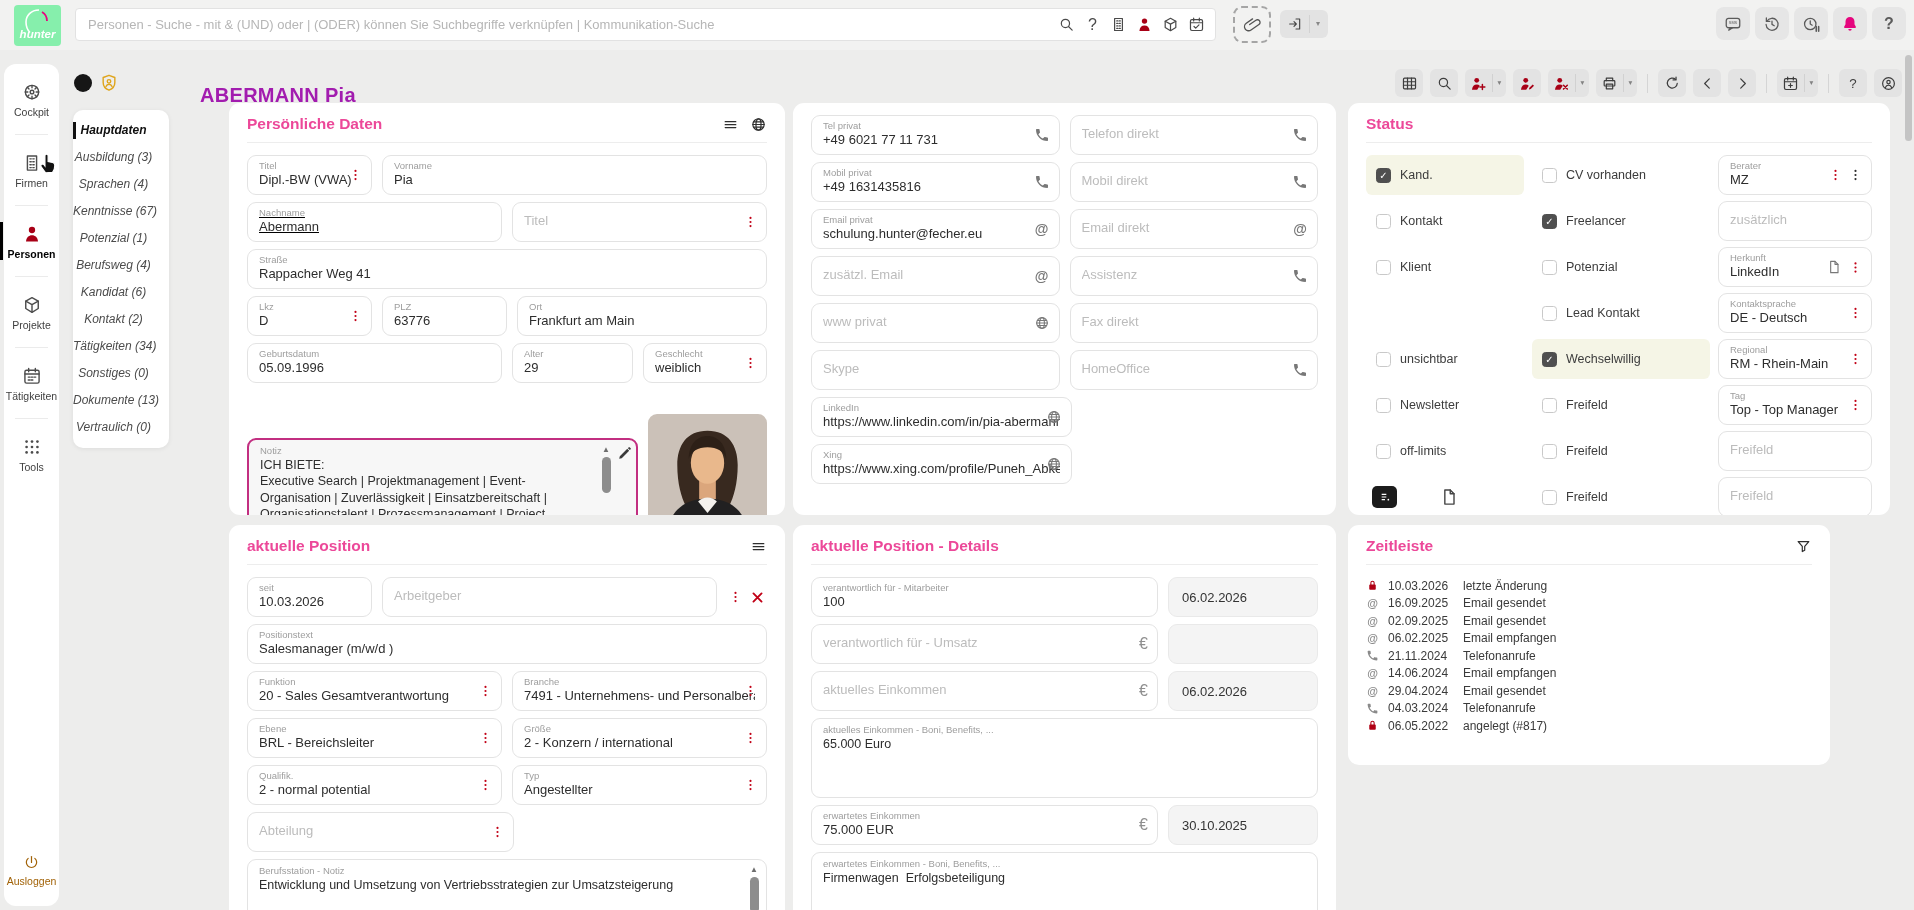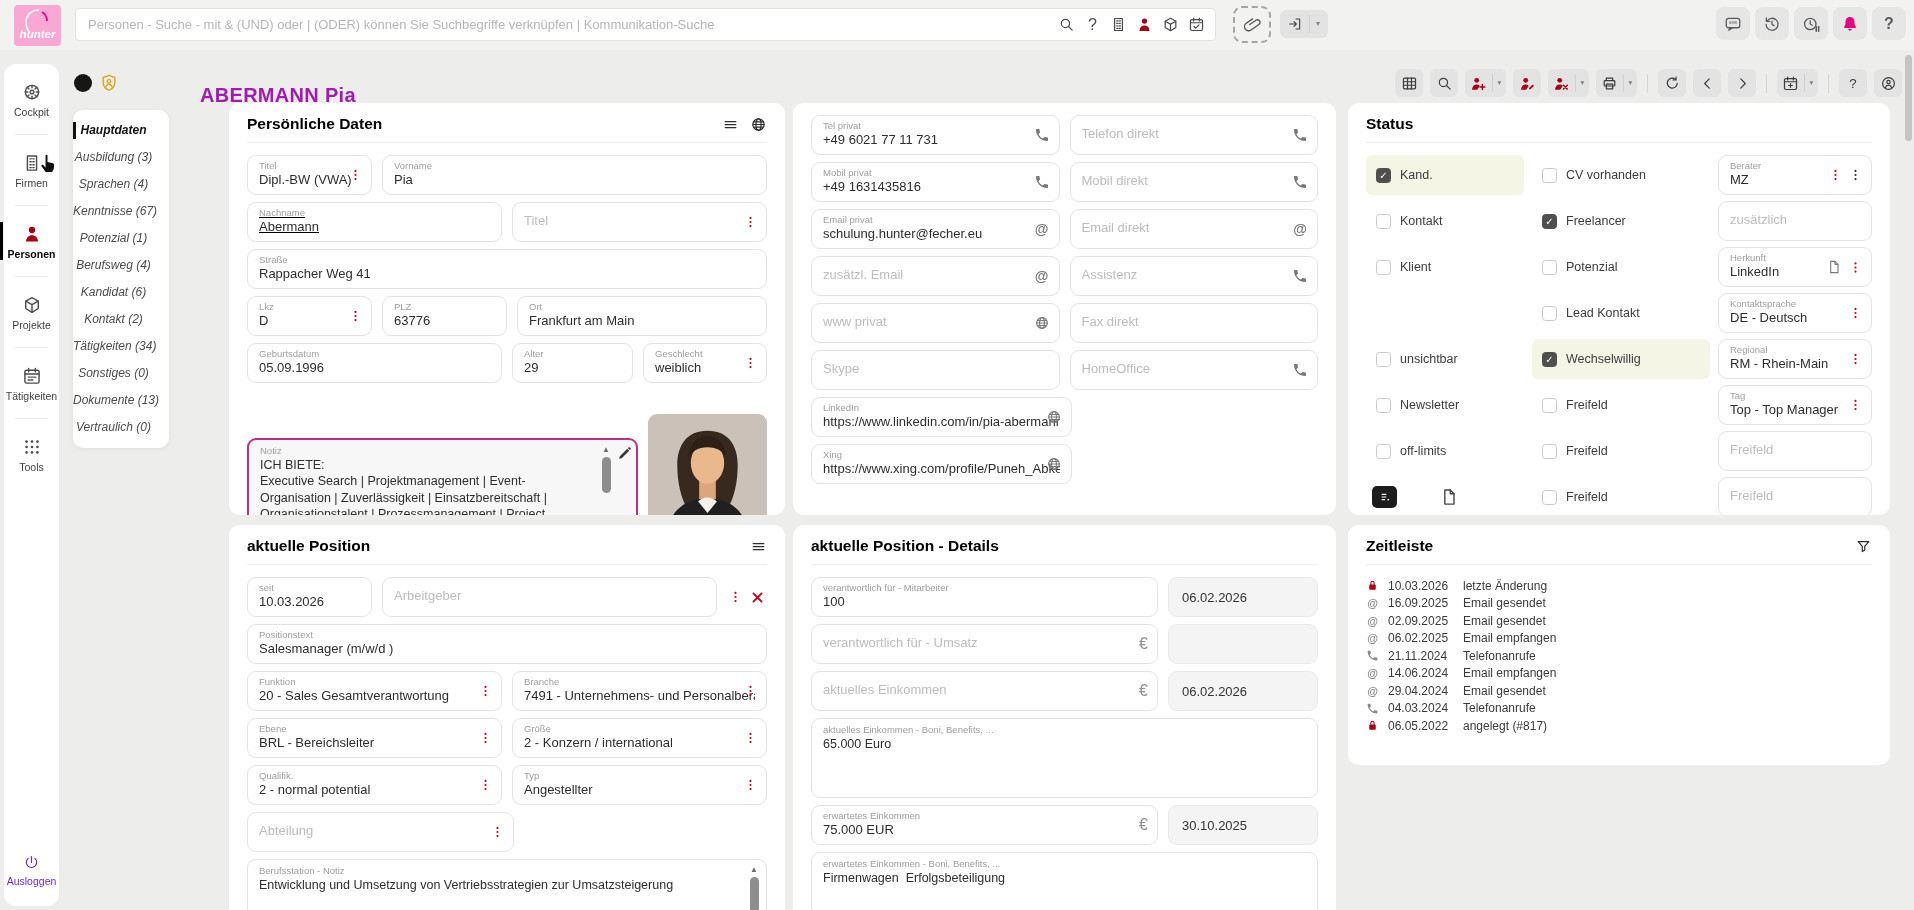--- a/index.html
+++ b/index.html
@@ -1,19 +1,19 @@
 <!DOCTYPE html>
 <html><head>
 <meta charset="utf-8">
 <style>
   html,body{margin:0;padding:0;background:#ebebeb;font-family:"Liberation Sans",sans-serif;}
   .screen{position:relative;width:1914px;height:910px;overflow:hidden;background:#ededec;}
   
   .topbar{position:absolute;left:0;top:0;right:0;height:50px;background:#f2f2f1;}
-  .logo{position:absolute;left:14px;top:5px;width:47px;height:41px;background:#f9a8d4;border-radius:4px;overflow:hidden;}
+  .logo{position:absolute;left:14px;top:5px;width:47px;height:41px;background:#86efac;border-radius:4px;overflow:hidden;}
   .gsearch{position:absolute;left:75px;top:8px;width:1141px;height:33px;background:#fff;border:1px solid #e2e2e2;border-radius:4px;display:flex;align-items:center;padding:0 10px;box-sizing:border-box;}
   .gsearch input{flex:1;border:none;outline:none;font-size:13px;color:#333;font-family:inherit;background:transparent;}
   .gsearch input::placeholder{color:#b6b6b6;}
   .gsicons{display:flex;gap:9px;align-items:center;color:#4a4a4a;}
   .gsicons .ico{width:17px;height:17px;cursor:pointer;}
   .gsicons .red{color:#a80016;}
   .attach{position:absolute;left:1233px;top:6px;width:38px;height:37px;border:2px dashed #a5a5a5;border-radius:9px;background:transparent;display:flex;align-items:center;justify-content:center;color:#555;box-sizing:border-box;}
   .attach .ico{width:19px;height:19px;transform:rotate(10deg);}
   .exitbtn{position:absolute;left:1280px;top:10px;width:48px;height:28px;background:#e3e3e3;border-radius:6px;display:flex;align-items:center;color:#444;}
   .exitbtn .ico{width:16px;height:16px;margin-left:7px;}
@@ -26,21 +26,21 @@
   
   .sidebar{position:absolute;left:4px;top:64px;width:55px;bottom:4px;background:#fff;border-radius:12px;}
   .sbitem{position:relative;height:71px;display:flex;flex-direction:column;align-items:center;justify-content:center;gap:4px;color:#4c4c4c;cursor:pointer;}
   .sbitem .ico{width:20px;height:20px;}
   .sbitem .sblabel{font-size:10.5px;color:#3f3f3f;}
   .sbitem::after{content:"";position:absolute;bottom:0;left:11px;right:11px;height:1px;background:#ebebeb;}
   .sbitem:last-child::after{display:none;}
   .sbitem.active{color:#a80016;}
   .sbitem.active .sblabel{font-weight:700;color:#000;}
   .sbitem.active::before{content:"";position:absolute;left:-4px;top:16px;height:38px;width:3px;background:#000;}
-  .sblogout{position:absolute;bottom:6px;left:0;right:0;height:60px;display:flex;flex-direction:column;align-items:center;justify-content:center;gap:4px;color:#6d28d9;cursor:pointer;}
+  .sblogout{position:absolute;bottom:6px;left:0;right:0;height:60px;display:flex;flex-direction:column;align-items:center;justify-content:center;gap:4px;color:#a16207;cursor:pointer;}
   .sblogout .ico{width:17px;height:17px;}
   .sblogout .sblabel{font-size:10.5px;}
   .cursorhand{position:absolute;left:36px;top:151px;width:25px;height:25px;z-index:50;pointer-events:none;}
   
   .avatardot{position:absolute;left:74px;top:74px;width:18px;height:18px;border-radius:50%;background:#161616;}
   .goldbadge{position:absolute;left:99px;top:71px;width:20px;height:24px;color:#dfa51d;}
   .menucard{position:absolute;left:73px;top:110px;width:96px;background:#fff;border-radius:10px;box-shadow:0 1px 5px rgba(0,0,0,.07);padding:7px 0;}
   .mitem{position:relative;height:27px;line-height:27px;text-align:center;padding-right:15px;font-size:12px;color:#4b4b4b;cursor:pointer;white-space:nowrap;font-style:italic;}
   .mitem.active{font-weight:700;color:#101010;}
   .mitem.active::before{content:"";position:absolute;left:0;top:5px;bottom:5px;width:3px;background:#111;}
@@ -52,22 +52,22 @@
   .tbtn.red{color:#a80016;}
   .tbtn .caret{font-size:7.5px;color:#828282;border-left:1px solid #d1d1d1;height:18px;line-height:18px;width:13px;text-align:center;}
   .tsep{width:1px;height:19px;background:#d5d5d5;margin:0 3px;}
   
   .panel{position:absolute;background:#fff;border-radius:11px;padding:12px 18px 14px;box-sizing:border-box;overflow:hidden;}
   #panel-personal{left:229px;top:103px;width:556px;height:412px;}
   #panel-komm{left:793px;top:103px;width:543px;height:412px;}
   #panel-status{left:1348px;top:103px;width:542px;height:412px;}
   #panel-position{left:229px;top:525px;width:556px;height:430px;}
   #panel-details{left:793px;top:525px;width:543px;height:430px;}
-  #panel-zeit{left:1348px;top:525px;width:542px;height:240px;}
-  .ptitle{display:flex;justify-content:space-between;align-items:center;font-size:15.5px;font-weight:700;color:#000000;padding-bottom:9px;border-bottom:1px solid #ededed;margin-bottom:12px;}
+  #panel-zeit{left:1348px;top:525px;width:482px;height:240px;}
+  .ptitle{display:flex;justify-content:space-between;align-items:center;font-size:15.5px;font-weight:700;color:#ec4899;padding-bottom:9px;border-bottom:1px solid #ededed;margin-bottom:12px;}
   .pticons{display:flex;gap:11px;color:#2f2f2f;}
   .pticons .ico{width:17px;height:17px;cursor:pointer;}
   
   .frow{display:flex;gap:10px;margin-bottom:7px;align-items:center;}
   .field{position:relative;border:1px solid #e3e3e3;border-radius:9px;background:#fff;height:40px;box-sizing:border-box;padding:4px 11px 5px;display:flex;flex-direction:column;justify-content:center;overflow:hidden;cursor:text;}
   .flabel{font-size:9.5px;color:#9d9d9d;line-height:1.25;white-space:nowrap;}
   .fval{font-size:13px;color:#2d2d2d;line-height:1.25;white-space:nowrap;overflow:hidden;}
   .fval.ph{color:#bcbcbc;}
   .adorn{position:absolute;right:9px;top:50%;transform:translateY(-50%);display:flex;gap:7px;align-items:center;color:#787878;background:transparent;}
   .adorn .ico{width:16px;height:16px;cursor:pointer;}

